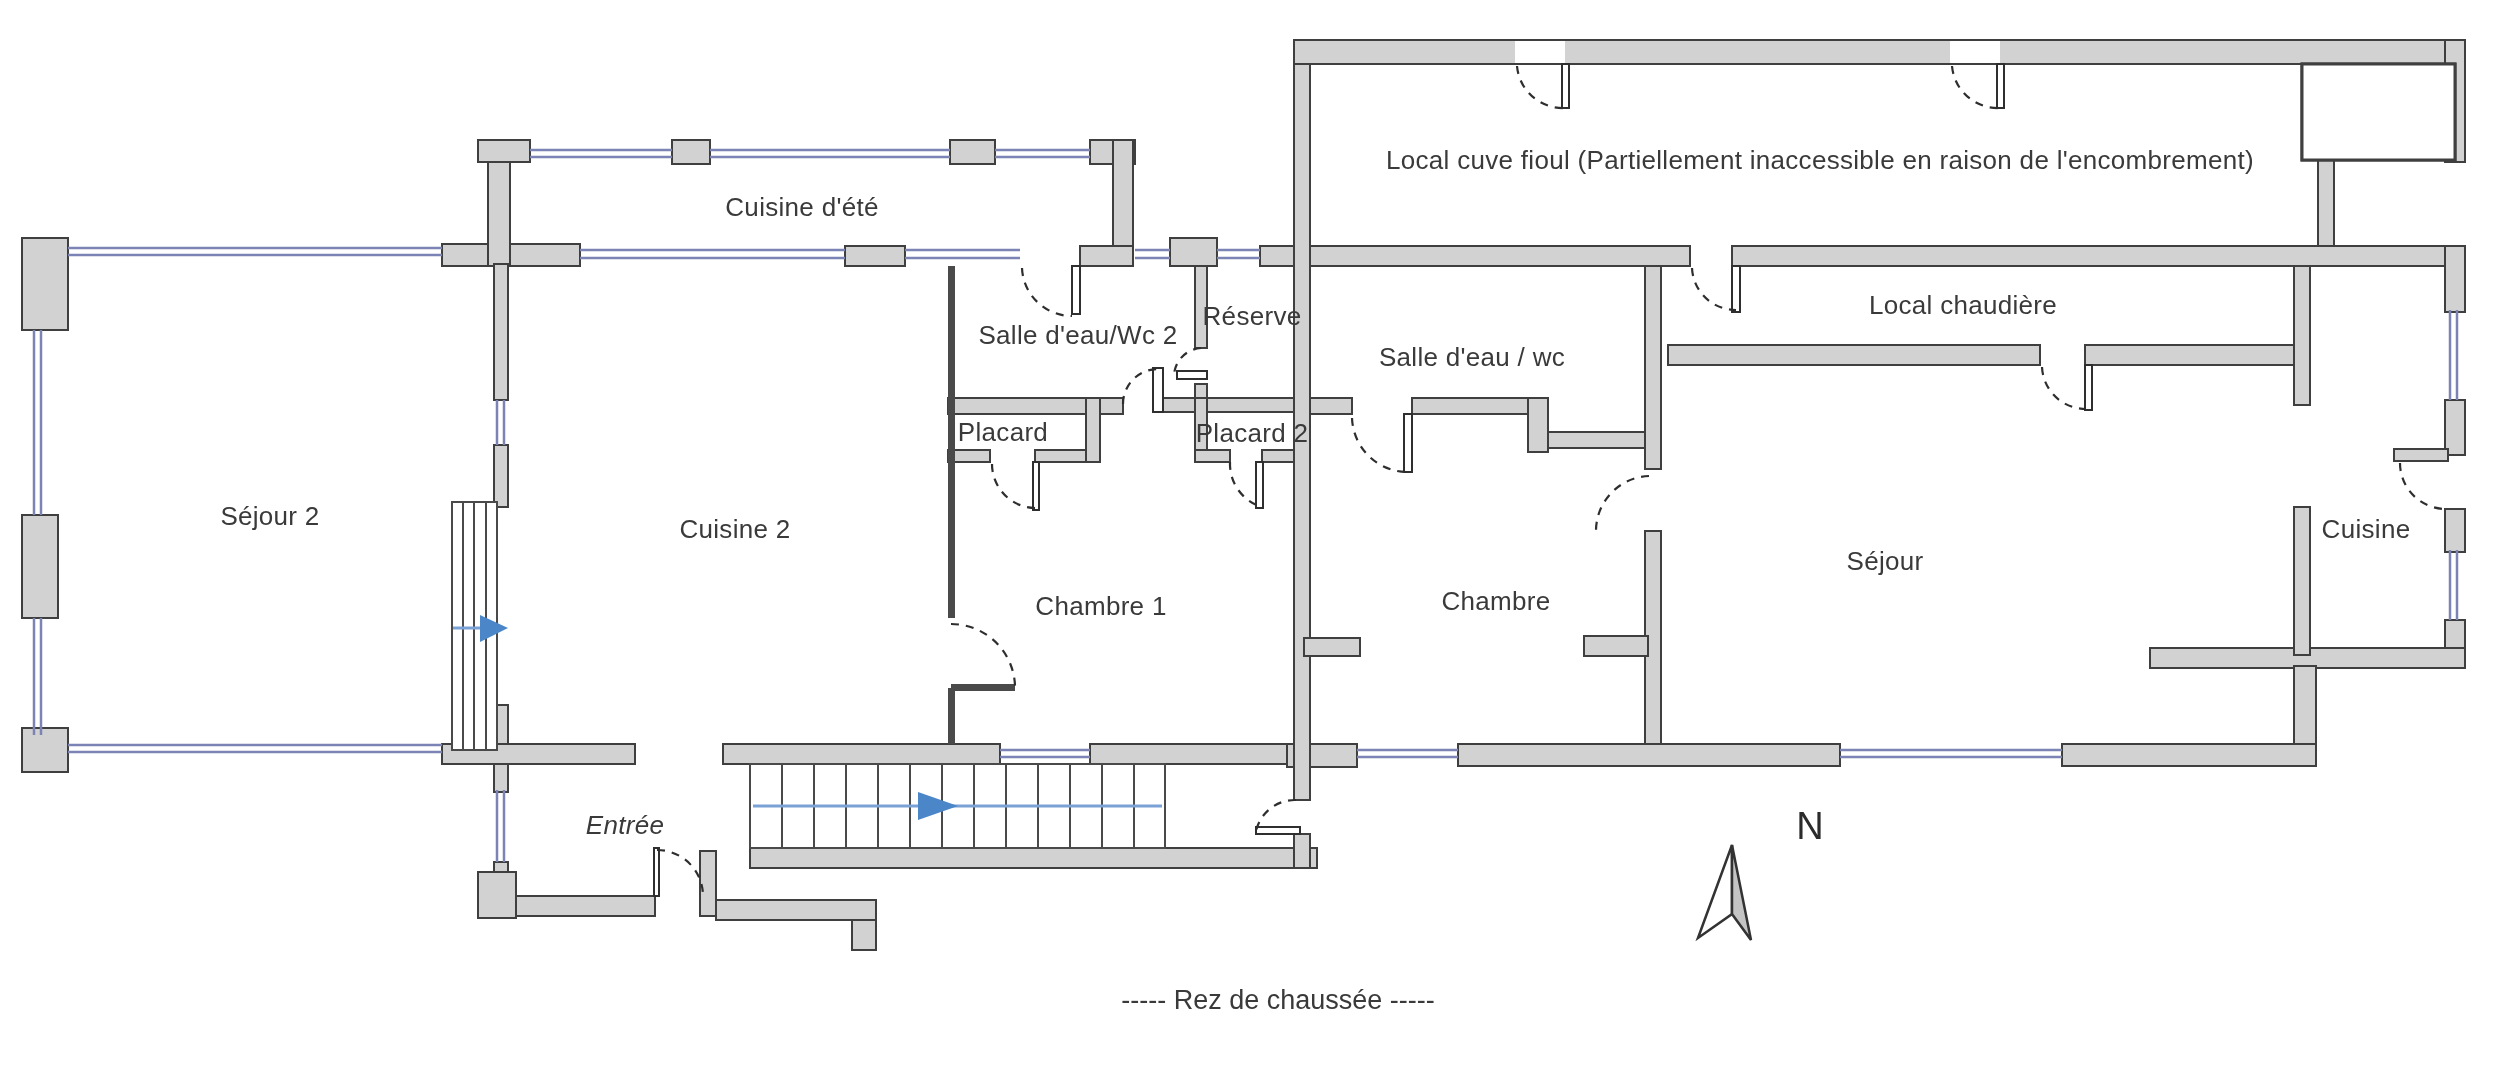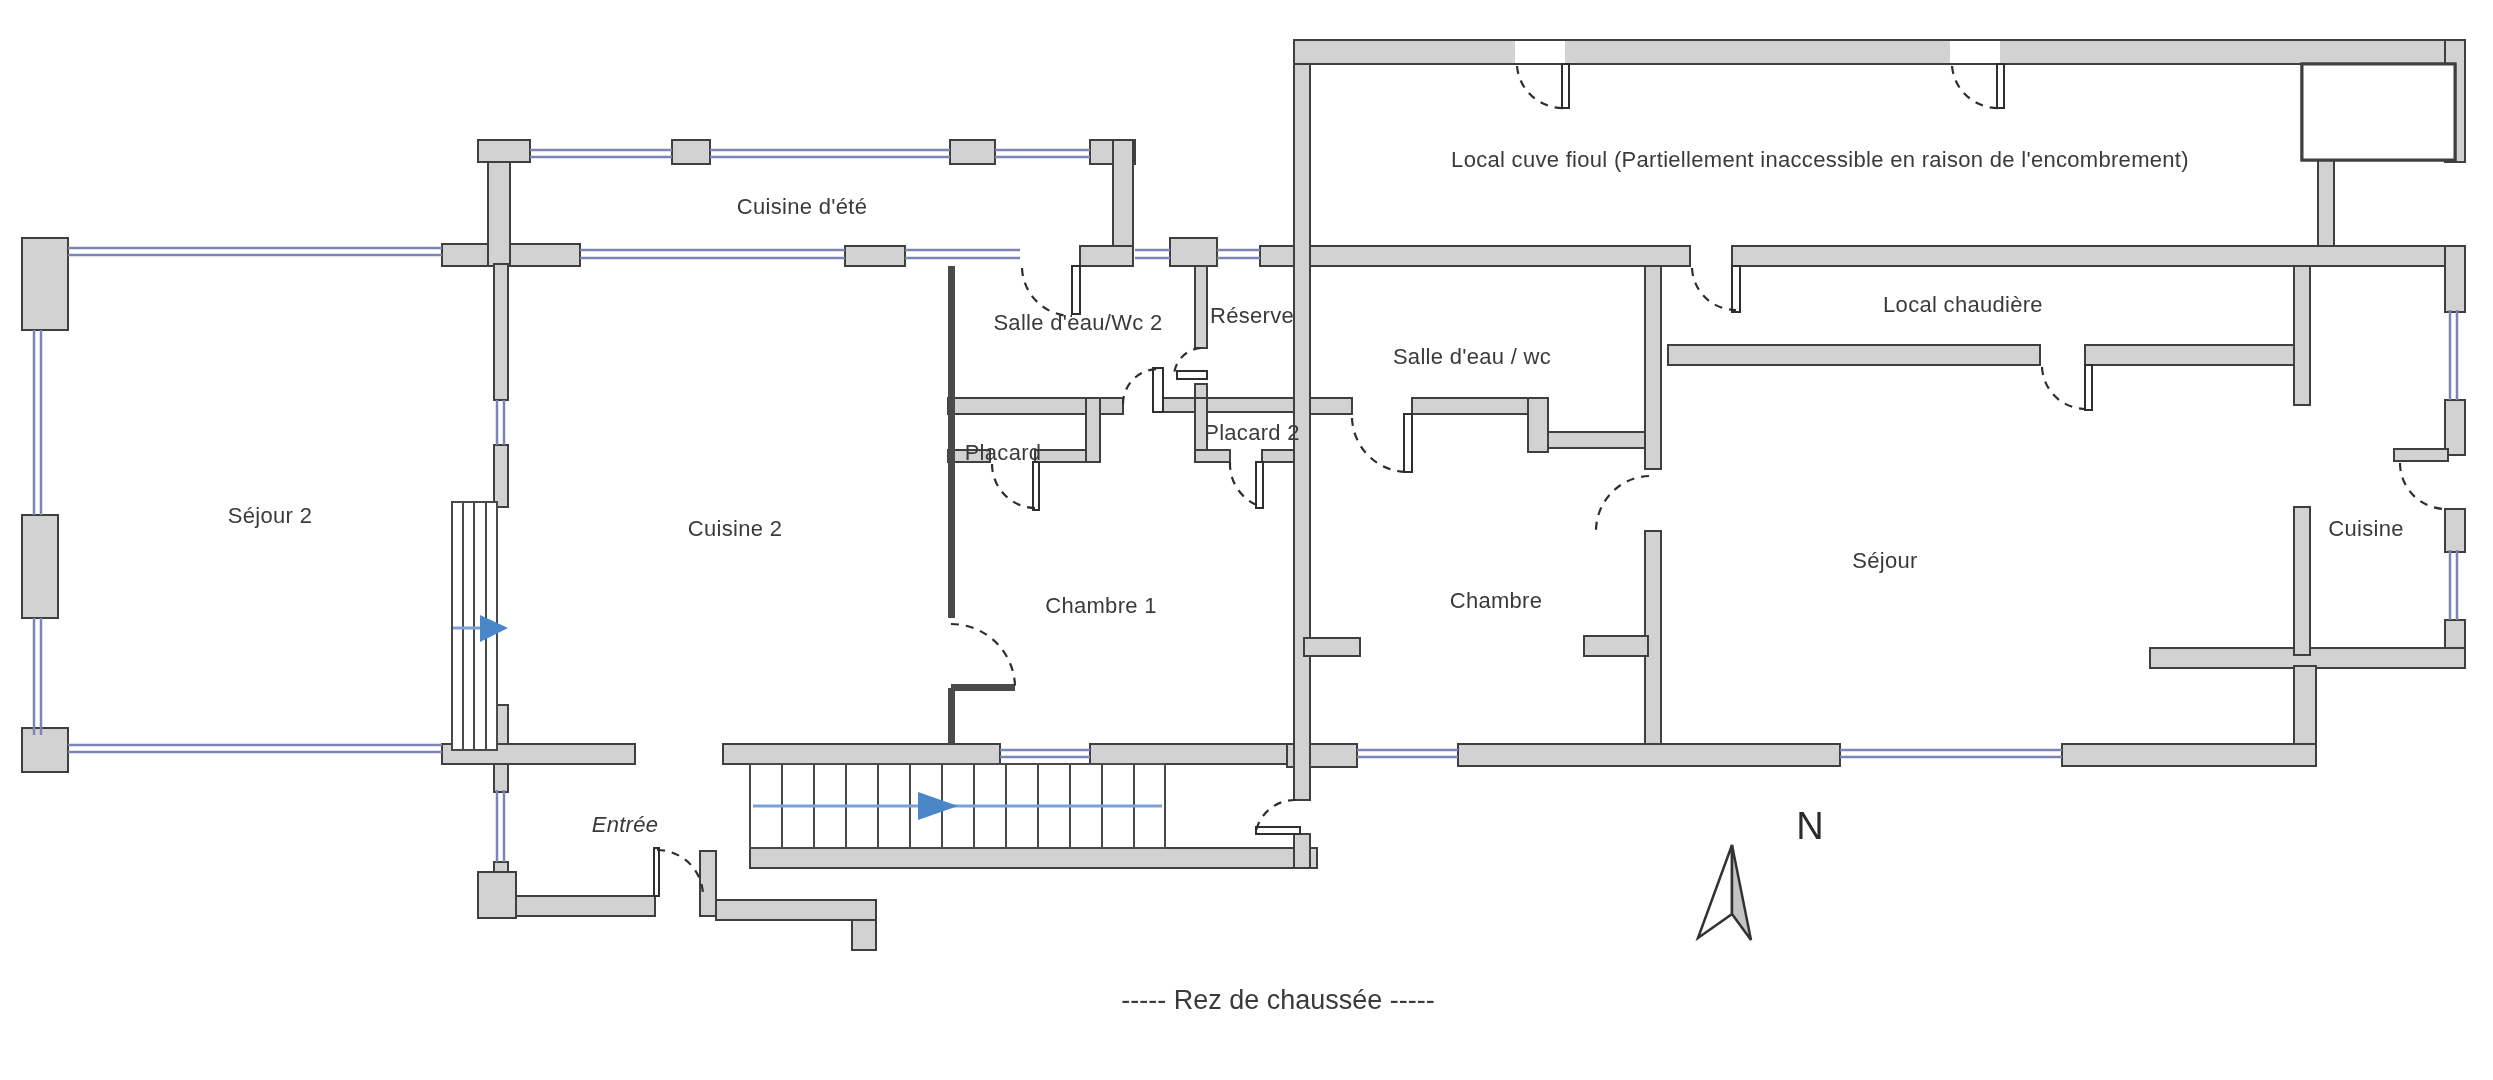--- a/index.html
+++ b/index.html
@@ -13,21 +13,21 @@
   .win {stroke:var(--window,#7b84b4);stroke-width:2.5;fill:none;}
   .arc {fill:none;stroke:#2e2e2e;stroke-width:2.2;stroke-dasharray:8 7;}
   .stair-line{stroke:#4a4a4a;stroke-width:2;fill:none;}
   .stair-box {fill:#ffffff;stroke:#4a4a4a;stroke-width:2;}
   .blue-line{stroke:var(--stair_blue,#7ba2d6);stroke-width:3;fill:none;}
   .blue-arrow{fill:var(--stair_arrow,#4a86c8);stroke:none;}
   .chim{fill:#ffffff;stroke:var(--wall_stroke,#3f3f3f);stroke-width:3;}
   .xline-outer{stroke:var(--wall_stroke,#3f3f3f);stroke-width:11;fill:none;}
   .xline-inner{stroke:var(--wall_fill,#d2d2d2);stroke-width:6;fill:none;}
   .room-label{position:absolute;transform:translate(-50%,-50%);white-space:nowrap;
-              color:var(--text,#3a3a3a);font-size:22px;letter-spacing:0.3px;}
+              color:var(--text,#3a3a3a);font-size:26px;letter-spacing:0.3px;}
   .caption{position:absolute;transform:translate(-50%,-50%);white-space:nowrap;
            color:var(--text,#3a3a3a);font-size:27px;}
   .north-n{position:absolute;transform:translate(-50%,-50%);color:#2b2b2b;font-size:38px;}
 </style>
 </head>
 <body>
 
 <div id="stage">
 
 <svg id="plan-svg" width="2493" height="1080" viewBox="0 0 2493 1080">
@@ -206,23 +206,23 @@
   <g>
     <polygon points="1732,845 1698,938 1732,914" fill="#ffffff" stroke="#333333" stroke-width="2.5"></polygon>
     <polygon points="1732,845 1732,914 1751,940" fill="#c4c4c4" stroke="#333333" stroke-width="2.5"></polygon>
   </g>
 </svg>
 
   <div class="room-label" style="left:802px;top:207px;">Cuisine d'été</div>
   <div class="room-label" style="left:1820px;top:160px;">Local cuve fioul (Partiellement inaccessible en raison de l'encombrement)</div>
   <div class="room-label" style="left:270px;top:516px;">Séjour 2</div>
   <div class="room-label" style="left:735px;top:529px;">Cuisine 2</div>
-  <div class="room-label" style="left:1078px;top:323px;">Salle d'eau/Wc 2</div>
+  <div class="room-label" style="left:1078px;top:335px;">Salle d'eau/Wc 2</div>
   <div class="room-label" style="left:1252px;top:316px;">Réserve</div>
-  <div class="room-label" style="left:1003px;top:432px;margin-top:21px;">Placard</div>
+  <div class="room-label" style="left:1003px;top:432px;">Placard</div>
   <div class="room-label" style="left:1252px;top:433px;">Placard 2</div>
   <div class="room-label" style="left:1101px;top:606px;">Chambre 1</div>
   <div class="room-label" style="left:625px;top:825px;font-style:italic;">Entrée</div>
   <div class="room-label" style="left:1472px;top:357px;">Salle d'eau / wc</div>
   <div class="room-label" style="left:1963px;top:305px;">Local chaudière</div>
   <div class="room-label" style="left:1483px;top:601px;margin-left:13px;">Chambre</div>
   <div class="room-label" style="left:1885px;top:561px;">Séjour</div>
   <div class="room-label" style="left:2366px;top:529px;text-align:right;">Cuisine</div>
 
   <div class="north-n" style="left:1810px;top:826px;">N</div>

